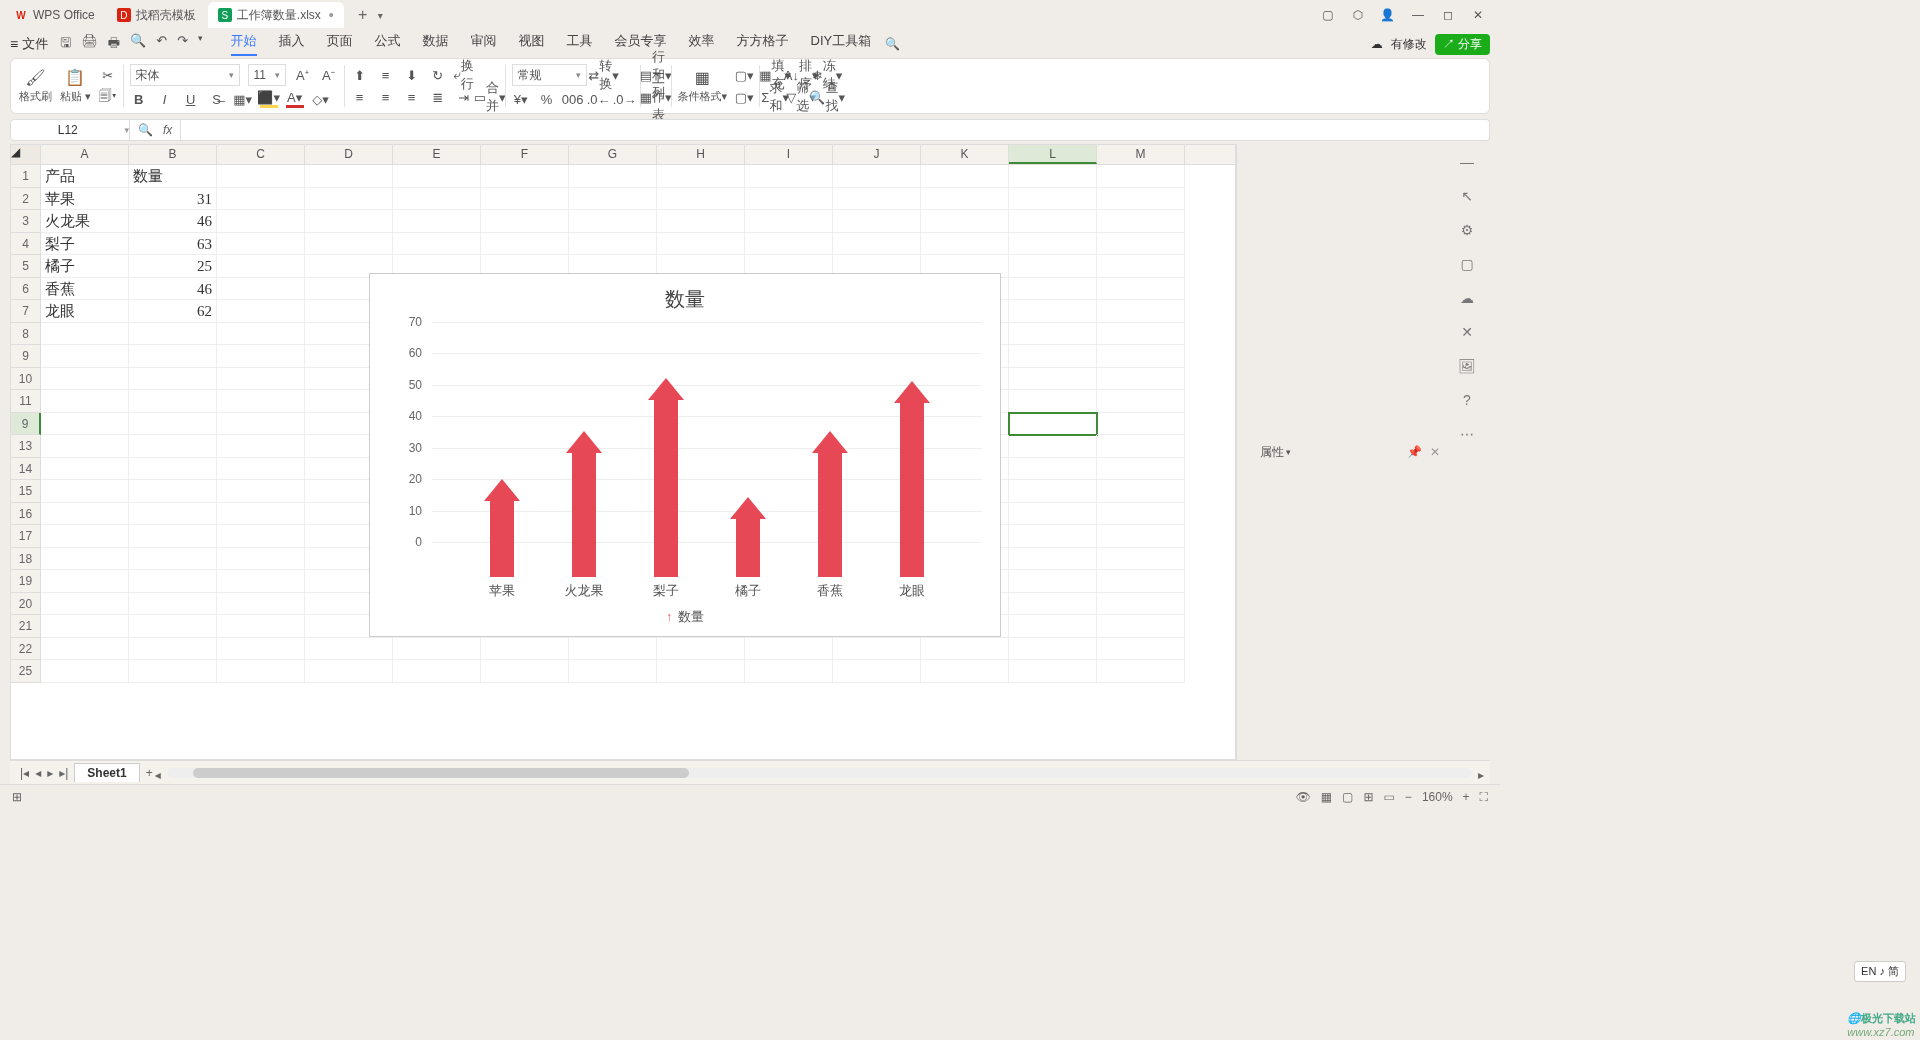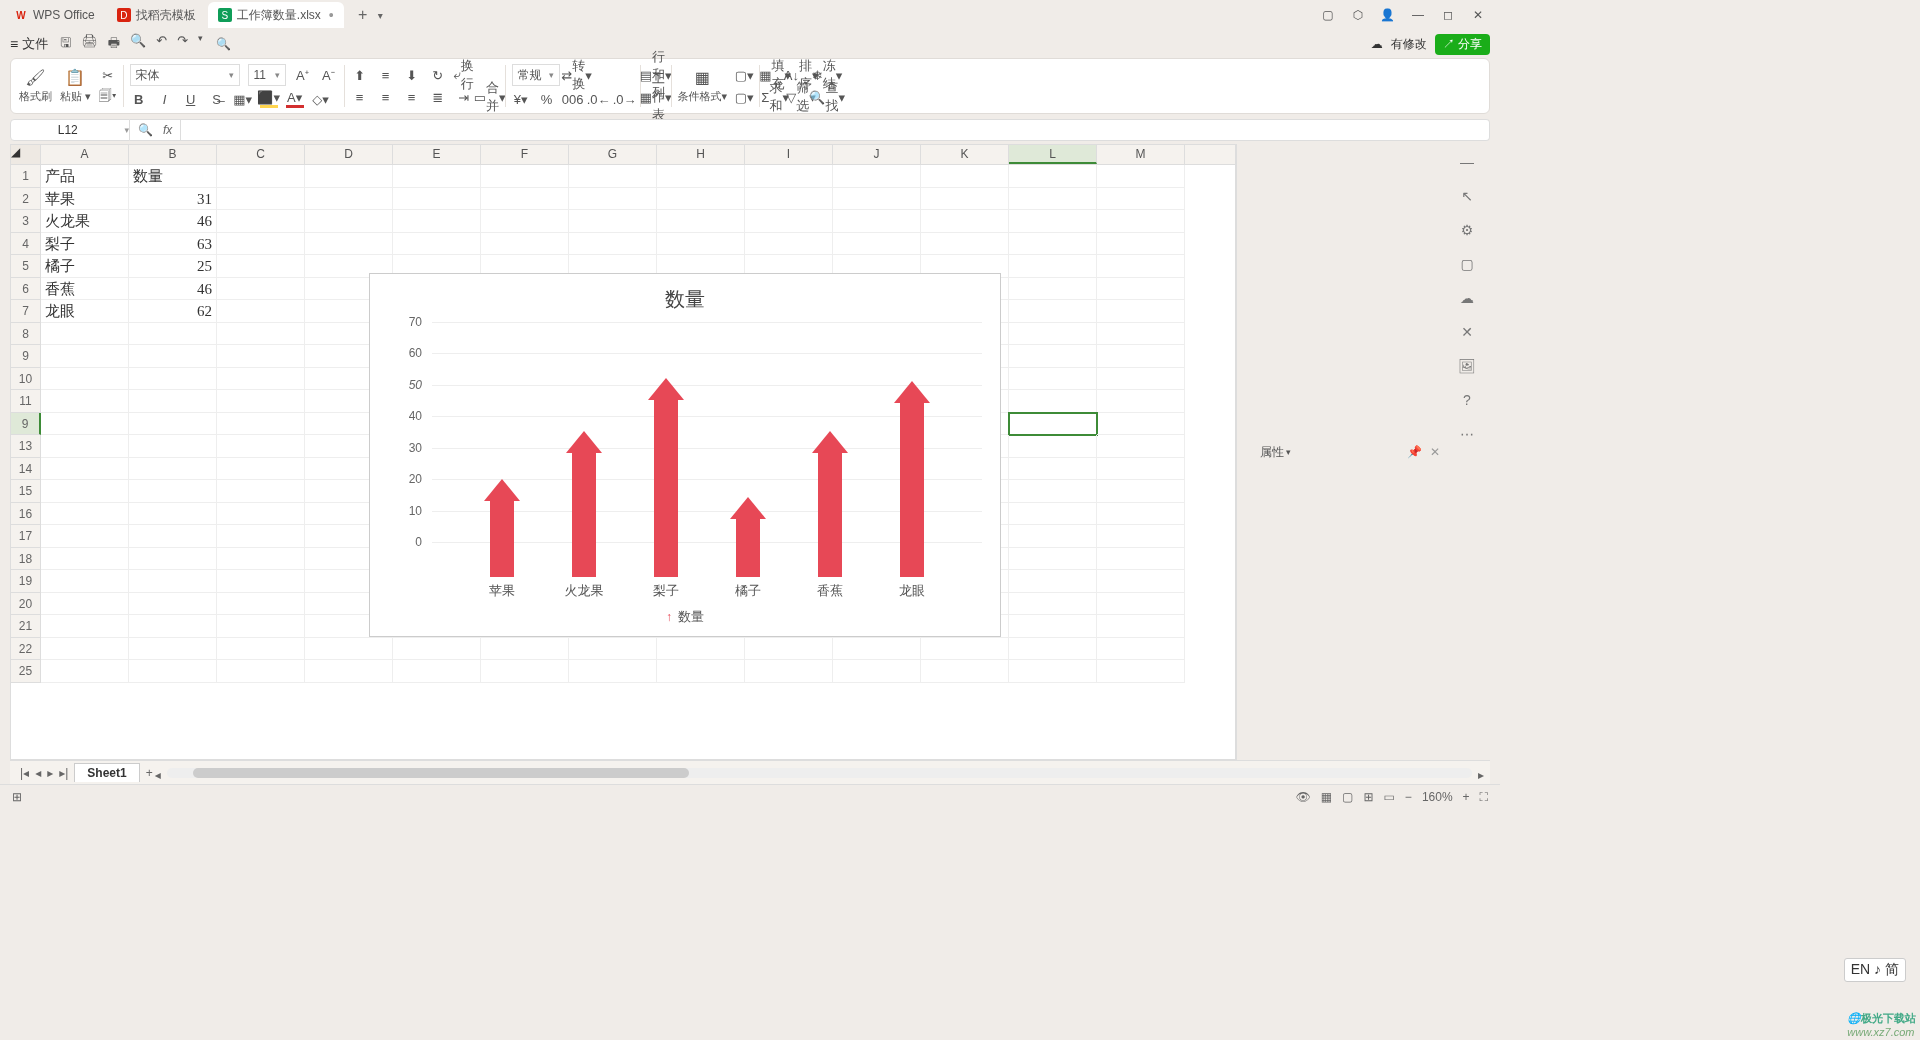--- a/index.html
+++ b/index.html
@@ -64,21 +64,21 @@
 .leg-mark{color:#e74856;font-size:12px}
 .vsb{width:14px;background:#f0ece8;border-left:1px solid #ddd}
 .panel{width:200px;padding:6px 10px;font-size:12px;color:#555;display:flex;align-items:center}
 .sidetool{width:34px;background:#f0ece8;display:flex;flex-direction:column;align-items:center;gap:18px;padding-top:10px;color:#777;font-size:14px}
 .sheetbar{height:24px;display:flex;align-items:center;padding:0 10px;font-size:12px;gap:6px;color:#666;background:#f5f2ee;border-top:1px solid #ddd;margin:0 10px}
 .sheet-tab{padding:2px 12px;background:#fff;border:1px solid #ccc;border-bottom:none;font-weight:bold;color:#333}
 .hsb{flex:1;height:10px;margin:0 8px;background:#eee;border-radius:5px;position:relative}
 .hsb-thumb{position:absolute;left:2%;width:38%;height:100%;background:#ccc;border-radius:5px}
 .status{height:24px;display:flex;align-items:center;padding:0 12px;font-size:12px;color:#666;border-top:1px solid #ddd;background:#f0ece8}
 .status .r{margin-left:auto;display:flex;gap:10px;align-items:center}
-.ime{position:absolute;right:14px;bottom:58px;background:#fff;border:1px solid #ccc;padding:2px 6px;font-size:14px;border-radius:3px}
+.ime{position:absolute;right:14px;bottom:58px;background:#fff;border:1px solid #ccc;padding:2px 6px;font-size:11px;border-radius:3px}
 .wm{position:absolute;right:4px;bottom:2px;font-size:11px;font-style:italic;color:#97b84e}
 .wm b{color:#4a8;font-style:normal}
 </style>
 </head>
 <body>
 
 <div class="titlebar">
   <div class="tab">
       <span class="ic wps-ic">W</span>
       <span>WPS Office</span>
@@ -109,20 +109,34 @@
   <span class="filem">文件</span>
   <div class="qat">
     <span>🖫</span>
     <span>🖨</span>
     <span>🖶</span>
     <span>🔍</span>
     <span>↶</span>
     <span>↷</span>
     <span style="font-size:9px">▾</span>
   </div>
+  <div class="menus" id="menus">
+      <span class="act">开始</span>
+      <span>插入</span>
+      <span>页面</span>
+      <span>公式</span>
+      <span>数据</span>
+      <span>审阅</span>
+      <span>视图</span>
+      <span>工具</span>
+      <span>会员专享</span>
+      <span>效率</span>
+      <span>方方格子</span>
+      <span>DIY工具箱</span>
+    </div>
   <span style="margin-left:14px;color:#888">🔍</span>
   <div class="menuright">
     <span>☁</span>
     <span>有修改</span>
     <span class="share-btn">↗ <span>分享</span></span>
   </div>
 </div>
 
 <div class="ribbon">
   <div class="rgrp">
@@ -186,21 +200,21 @@
       <span class="ib">≡</span>
       <span class="ib">≡</span>
       <span class="ib">≣</span>
       <span class="ib">⇥</span>
       <span class="ib">▭ <span>合并</span>▾</span>
     </div>
   </div>
   <div class="rsep"></div>
   <div class="rcol">
     <div class="rrow">
-        <div class="fontbox" style="width:48px">
+        <div class="fontbox" style="width:75px">
           <span>常规</span>
           <span class="dd">▾</span>
         </div>
         <span class="ib">⇄ <span>转换</span>▾</span>
       </div>
     <div class="rrow">
       <span class="ib">¥▾</span>
       <span class="ib">%</span>
       <span class="ib">006</span>
       <span class="ib">.0←</span>
@@ -648,21 +662,21 @@
           <div class="ytick" style="top: 220px;">0</div>
           <div class="grid-line" style="top: 188.571px;"></div>
           <div class="ytick" style="top: 188.571px;">10</div>
           <div class="grid-line" style="top: 157.143px;"></div>
           <div class="ytick" style="top: 157.143px;">20</div>
           <div class="grid-line" style="top: 125.714px;"></div>
           <div class="ytick" style="top: 125.714px;">30</div>
           <div class="grid-line" style="top: 94.2857px;"></div>
           <div class="ytick" style="top: 94.2857px;">40</div>
           <div class="grid-line" style="top: 62.8571px;"></div>
-          <div class="ytick" style="top: 62.8571px; font-style: italic;">50</div>
+          <div class="ytick" style="top: 62.8571px;">50</div>
           <div class="grid-line" style="top: 31.4286px;"></div>
           <div class="ytick" style="top: 31.4286px;">60</div>
           <div class="grid-line" style="top: 0px;"></div>
           <div class="ytick" style="top: 0px;">70</div>
           <div class="arrow" style="left: 58px;">
             <div class="head"></div>
             <div class="shaft" style="height:77.42857142857143px"></div>
           </div>
           <div class="xcat" style="left: 70px;">苹果</div>
           <div class="arrow" style="left: 140px;">

